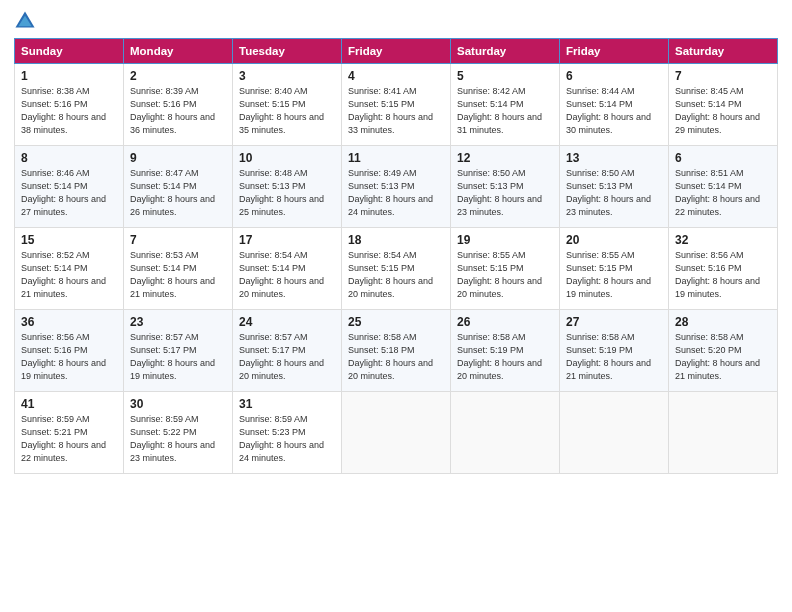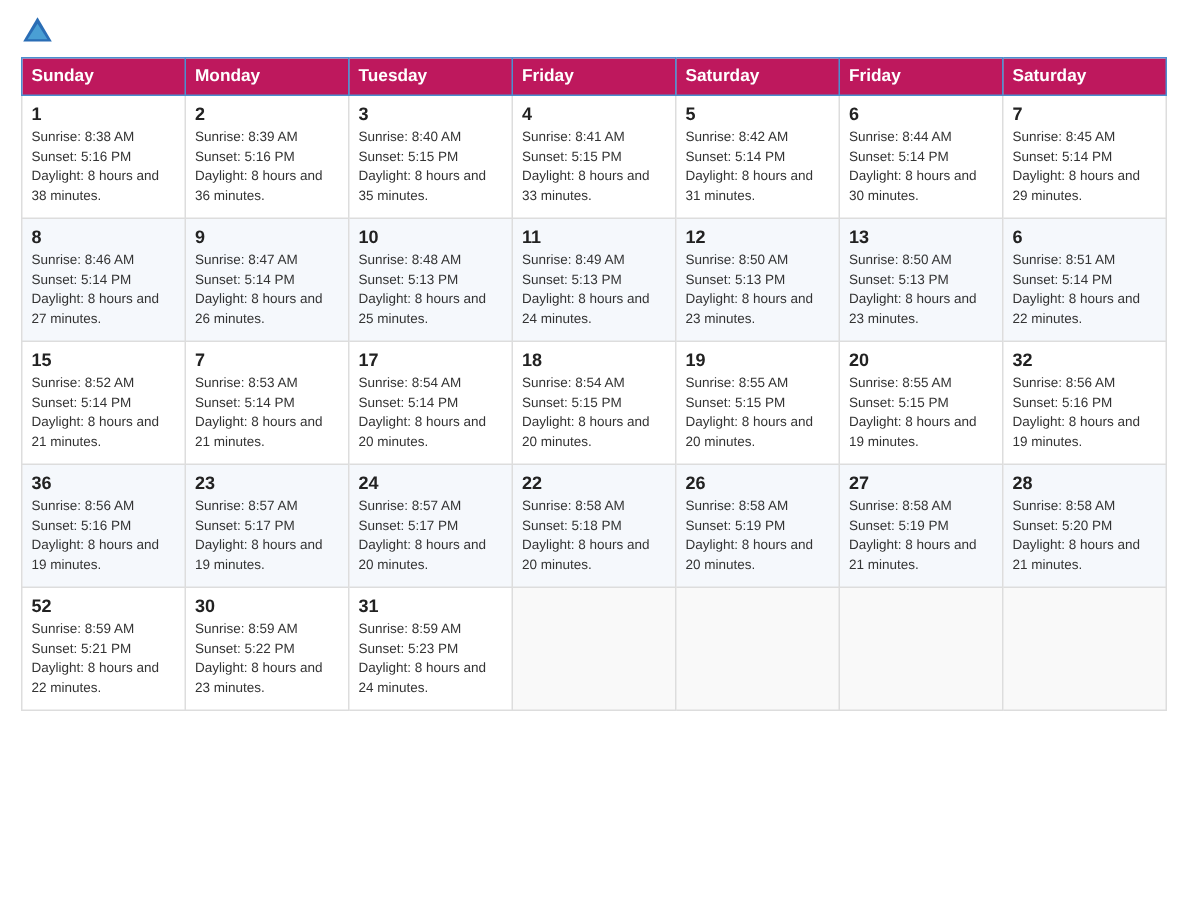--- a/index.html
+++ b/index.html
@@ -224,39 +224,39 @@
           </td>
           <td>
             <span class="day-number">23</span>
             <div class="day-info">Sunrise: 8:57 AM<br>Sunset: 5:17 PM<br>Daylight: 8 hours and 19 minutes.</div>
           </td>
           <td>
             <span class="day-number">24</span>
             <div class="day-info">Sunrise: 8:57 AM<br>Sunset: 5:17 PM<br>Daylight: 8 hours and 20 minutes.</div>
           </td>
           <td>
-            <span class="day-number">22</span>
+            <span class="day-number">25</span>
             <div class="day-info">Sunrise: 8:58 AM<br>Sunset: 5:18 PM<br>Daylight: 8 hours and 20 minutes.</div>
           </td>
           <td>
             <span class="day-number">26</span>
             <div class="day-info">Sunrise: 8:58 AM<br>Sunset: 5:19 PM<br>Daylight: 8 hours and 20 minutes.</div>
           </td>
           <td>
             <span class="day-number">27</span>
             <div class="day-info">Sunrise: 8:58 AM<br>Sunset: 5:19 PM<br>Daylight: 8 hours and 21 minutes.</div>
           </td>
           <td>
             <span class="day-number">28</span>
             <div class="day-info">Sunrise: 8:58 AM<br>Sunset: 5:20 PM<br>Daylight: 8 hours and 21 minutes.</div>
           </td>
         </tr>
         <tr>
           <td>
-            <span class="day-number">52</span>
+            <span class="day-number">41</span>
             <div class="day-info">Sunrise: 8:59 AM<br>Sunset: 5:21 PM<br>Daylight: 8 hours and 22 minutes.</div>
           </td>
           <td>
             <span class="day-number">30</span>
             <div class="day-info">Sunrise: 8:59 AM<br>Sunset: 5:22 PM<br>Daylight: 8 hours and 23 minutes.</div>
           </td>
           <td>
             <span class="day-number">31</span>
             <div class="day-info">Sunrise: 8:59 AM<br>Sunset: 5:23 PM<br>Daylight: 8 hours and 24 minutes.</div>
           </td>

